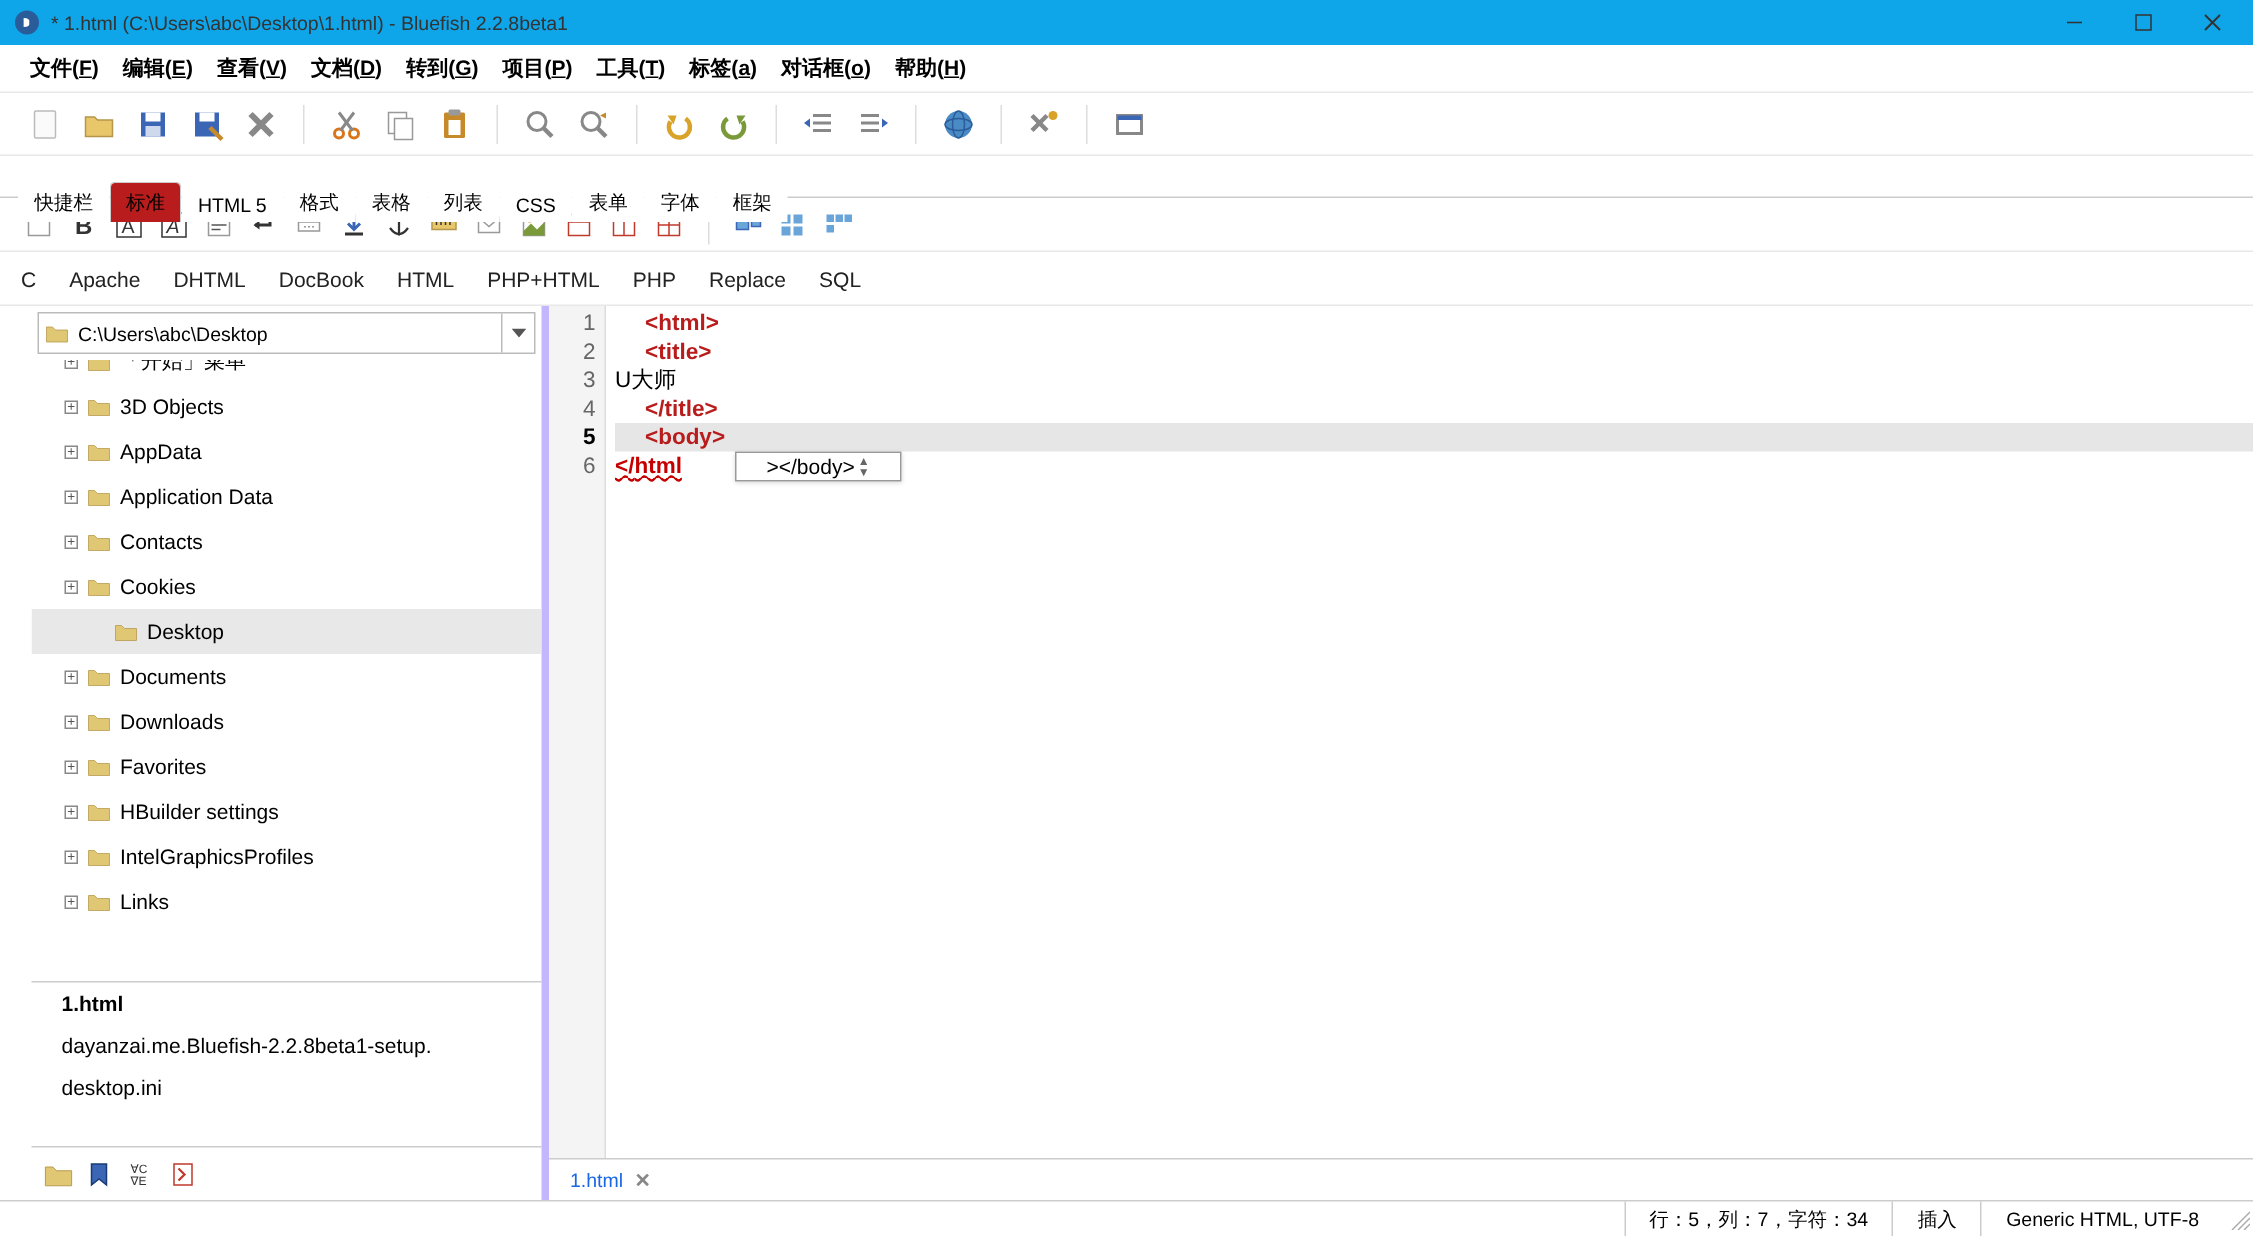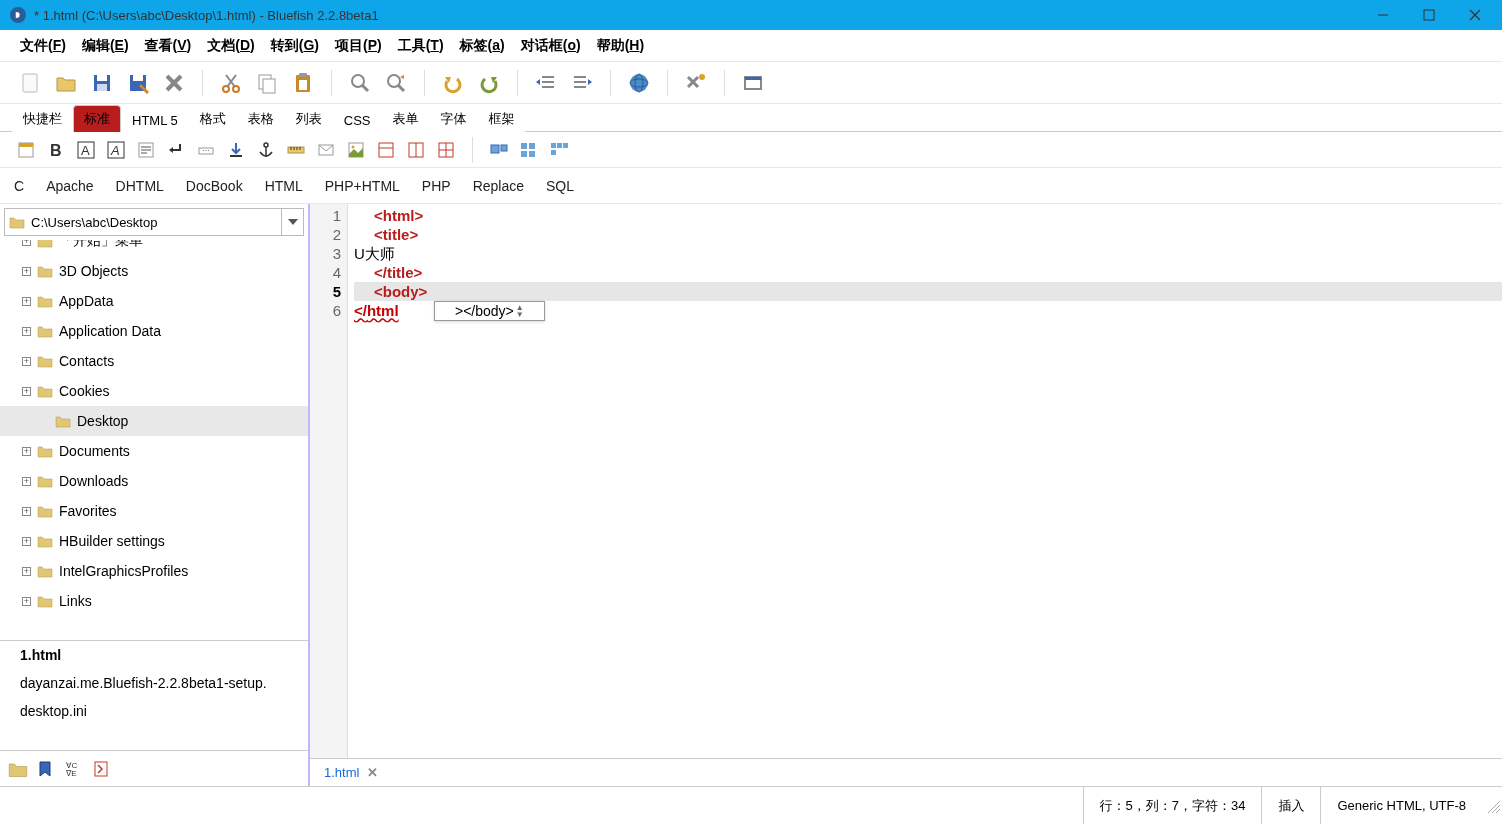--- a/index.html
+++ b/index.html
@@ -11,28 +11,28 @@
 .win-btns { display:flex; }
 .win-btn { width:46px; height:30px; display:flex; align-items:center; justify-content:center; }
 .menubar { height:32px; background:#fff; display:flex; align-items:center; padding:0 14px; border-bottom:1px solid #e8e8e8; gap:4px;font-weight:bold; }
 .menubar .m { padding:4px 6px; font-size:14px; }
 .menubar .m u { text-decoration:underline; }
 .toolbar { height:42px; background:#fff; display:flex; align-items:center; padding:0 14px; gap:4px; border-bottom:1px solid #e8e8e8; }
 .tb-btn { width:32px; height:32px; display:flex; align-items:center; justify-content:center; border-radius:2px; }
 .tb-btn svg { width:24px; height:24px; }
 .sep { width:1px; height:26px; background:#ddd; margin:0 8px; }
 .tab-strip { height:28px; background:#fff; display:flex; align-items:flex-end; border-bottom:1px solid #ccc; padding-left:12px; }
-.sub-tab { padding:4px 10px; font-size:13px; border:1px solid transparent; border-bottom:none; position:relative; top:1px; background:#fff; }
+.sub-tab { padding:4px 10px; font-size:13px; border:1px solid transparent; border-bottom:none; position:relative; top:17px; background:#fff; }
 .sub-tab.active { border-color:#ccc; border-top-left-radius:4px; border-top-right-radius:4px; background:#b91c1c; }
 .sub-toolbar { height:36px; background:#fff; display:flex; align-items:center; padding:0 14px; gap:6px; border-bottom:1px solid #e8e8e8; }
 .sub-toolbar .sb { width:24px; height:24px; display:flex; align-items:center; justify-content:center; }
 .sub-toolbar .sb svg { width:20px; height:20px; }
 .lang-bar { height:36px; display:flex; align-items:center; padding:0 14px; gap:22px; font-size:14px; color:#222; border-bottom:1px solid #e8e8e8; }
 .body-area { flex:1; display:flex; min-height:0; }
-.sidebar { width:310px; display:flex; flex-direction:column; border-right:2px solid #c4b5fd; min-height:0; }
+.sidebar { width:366px; display:flex; flex-direction:column; border-right:5px solid #c4b5fd; min-height:0;padding-left:21px; }
 .path-bar { height:28px; display:flex; align-items:center; border:1px solid #bbb; margin:4px; }
 .path-bar .fld-ic { width:16px; margin:0 4px; }
 .path-bar .path-txt { flex:1; font-size:13px; padding-left:2px; }
 .path-bar .drop { width:22px; height:100%; border-left:1px solid #bbb; display:flex; align-items:center; justify-content:center; }
 .file-tree { flex:1; overflow:auto; position:relative; padding:4px 0; }
 .file-tree::-webkit-scrollbar { width:17px; }
 .file-tree::-webkit-scrollbar-track { background:#f0f0f0; }
 .file-tree::-webkit-scrollbar-thumb { background:#c1c1c1; }
 .tree-row { height:30px; display:flex; align-items:center; padding-left:22px; font-size:14px; gap:6px; }
 .tree-row.selected { background:#e8e8e8; }
@@ -53,21 +53,21 @@
 .code { flex:1; font-family:Consolas,monospace; font-size:15px; padding:2px 0 0 6px; position:relative; }
 .code .ln { height:19px; line-height:19px; white-space:pre; }
 .code .ln.hl { background:#e6e6e6; }
 .tag { color:#b91c1c; font-weight:bold;margin-left:20px; }
 .err { color:#c40000; font-weight:bold; text-decoration:underline wavy #c40000; }
 .autocomplete { position:absolute; left:86px; top:97px; background:#fff; border:1px solid #999; padding:1px 20px; font-family:Consolas,monospace; font-size:14px; display:flex; align-items:center; gap:2px; box-shadow:0 1px 3px rgba(0,0,0,0.15); }
 .autocomplete .spin { display:flex; flex-direction:column; font-size:8px; line-height:7px; color:#666; }
 .doc-tabs { height:28px; border-top:1px solid #ccc; display:flex; align-items:center; padding-left:8px; gap:6px; }
 .doc-tab { color:#1a67e5; font-size:13px; padding:3px 6px; }
 .doc-tab .x { color:#888; margin-left:4px; font-weight:bold; }
-.statusbar { height:38px; border-top:1px solid #ccc; display:flex; align-items:center; justify-content:flex-end; font-size:13px; gap:0; }
+.statusbar { height:24px; border-top:1px solid #ccc; display:flex; align-items:center; justify-content:flex-end; font-size:13px; gap:0; }
 .statusbar .cell { border-left:1px solid #ccc; height:100%; display:flex; align-items:center; padding:0 16px; }
 .statusbar .grip { width:20px; display:flex; align-items:flex-end; justify-content:flex-end; padding:2px; }
 svg.folder path { fill:#e0c774; stroke:#b5964a; stroke-width:0.5; }
 </style>
 </head>
 <body>
 
 <div class="titlebar">
   <div class="app-icon">
     <svg viewBox="0 0 16 16">

